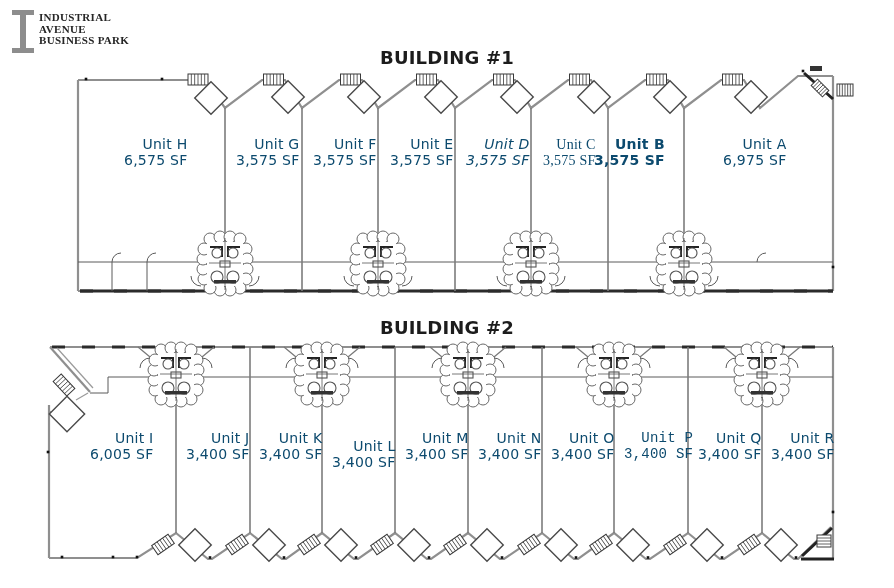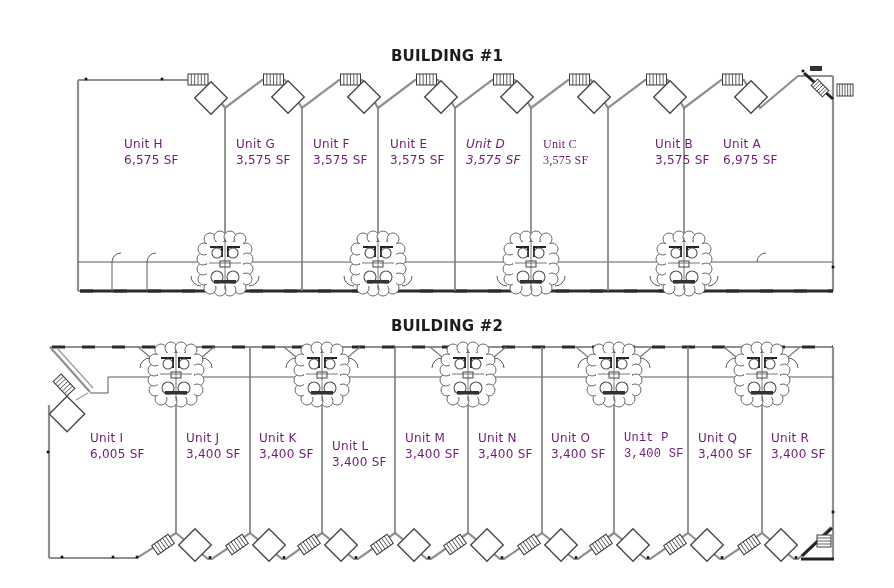--- a/index.html
+++ b/index.html
@@ -11,25 +11,25 @@
   .ibeam{position:relative;width:22px;height:43px;margin-right:5px;}
   .ibeam .fl{position:absolute;left:0;width:22px;height:5px;background:#8d8d8d;}
   .ibeam .fl.top{top:0;} .ibeam .fl.bot{bottom:0;}
   .ibeam .web{position:absolute;left:8px;top:4px;width:6px;height:35px;background:#8d8d8d;}
   .logo-text{font-family:"Liberation Serif","DejaVu Serif",serif;font-weight:bold;
              font-size:11px;line-height:11.5px;color:#262626;letter-spacing:.3px;padding-top:2px;}
   
   .page-title{position:absolute;left:0;right:0;top:18px;text-align:center;
               font-size:13.5px;font-weight:bold;color:#1c1c1c;letter-spacing:.2px;}
   .bldg-label{position:absolute;left:0;right:0;text-align:center;
-              font-size:15px;font-weight:bold;color:#1c1c1c;letter-spacing:.2px;}
+              font-size:18px;font-weight:bold;color:#1c1c1c;letter-spacing:.2px;}
   .bldg-label.b1{top:47px;} .bldg-label.b2{top:317px;}
   
-  .unit-label{position:absolute;font-size:12px;line-height:15.5px;color:#701a75;
-              letter-spacing:.25px;white-space:nowrap;text-align:left;}
+  .unit-label{position:absolute;font-size:14px;line-height:15.5px;color:#0c4a6e;
+              letter-spacing:.25px;white-space:nowrap;text-align:right;}
   .unit-label span{display:block;}
   
   .wall{fill:none;stroke:#8f8f8f;stroke-width:2.2;}
   .wallthin{fill:none;stroke:#9a9a9a;stroke-width:1.2;}
   .divider{fill:none;stroke:#7c7c7c;stroke-width:1.6;}
   .interior{fill:none;stroke:#5a5a5a;stroke-width:1;}
   .glaze{fill:none;stroke:#2b2b2b;stroke-width:3.2;}
   .darkline{fill:none;stroke:#222;stroke-width:3;}
   .hatchbox{fill:#fff;stroke:#3a3a3a;stroke-width:1;}
   .hatchln{stroke:#3a3a3a;stroke-width:.8;}
@@ -360,20 +360,32 @@
         <rect x="720.7" y="556.2" width="2.6" height="2.6" class="dot"></rect>
         <rect x="794.7" y="556.2" width="2.6" height="2.6" class="dot"></rect>
         <rect x="60.7" y="555.7" width="2.6" height="2.6" class="dot"></rect>
         <rect x="111.7" y="555.7" width="2.6" height="2.6" class="dot"></rect>
         <rect x="135.7" y="555.7" width="2.6" height="2.6" class="dot"></rect>
         <rect x="46.7" y="450.7" width="2.6" height="2.6" class="dot"></rect>
         <rect x="831.7" y="510.7" width="2.6" height="2.6" class="dot"></rect>
       </g>
   </svg>
 
+  <div class="logo">
+    <div class="ibeam">
+      <div class="fl top"></div>
+        <div class="web"></div>
+        <div class="fl bot"></div>
+    </div>
+    <div class="logo-text">
+      <div>INDUSTRIAL</div>
+      <div>AVENUE</div>
+      <div>BUSINESS PARK</div>
+    </div>
+  </div>
 
   <div class="bldg-label b1">BUILDING #1</div>
   <div class="bldg-label b2">BUILDING #2</div>
 
 <div class="unit-label" style="left: 124px; top: 137px;">
       <span class="u-name">Unit H</span>
       <span class="u-area">6,575 SF</span>
     </div>
     <div class="unit-label" style="left: 236px; top: 137px;">
       <span class="u-name">Unit G</span>
@@ -388,21 +400,21 @@
       <span class="u-area">3,575 SF</span>
     </div>
     <div class="unit-label" style="left: 466px; top: 137px; font-style: italic;">
       <span class="u-name">Unit D</span>
       <span class="u-area">3,575 SF</span>
     </div>
     <div class="unit-label" style="left: 543px; top: 137px; font-family: Liberation Serif, serif;">
       <span class="u-name">Unit C</span>
       <span class="u-area">3,575 SF</span>
     </div>
-    <div class="unit-label" style="left: 655px; top: 137px;">
+    <div class="unit-label" style="left: 594px; top: 137px; font-weight: bold;">
       <span class="u-name">Unit B</span>
       <span class="u-area">3,575 SF</span>
     </div>
     <div class="unit-label" style="left: 723px; top: 137px;">
       <span class="u-name">Unit A</span>
       <span class="u-area">6,975 SF</span>
     </div>
     <div class="unit-label" style="left: 90px; top: 431px;">
       <span class="u-name">Unit I</span>
       <span class="u-area">6,005 SF</span>

